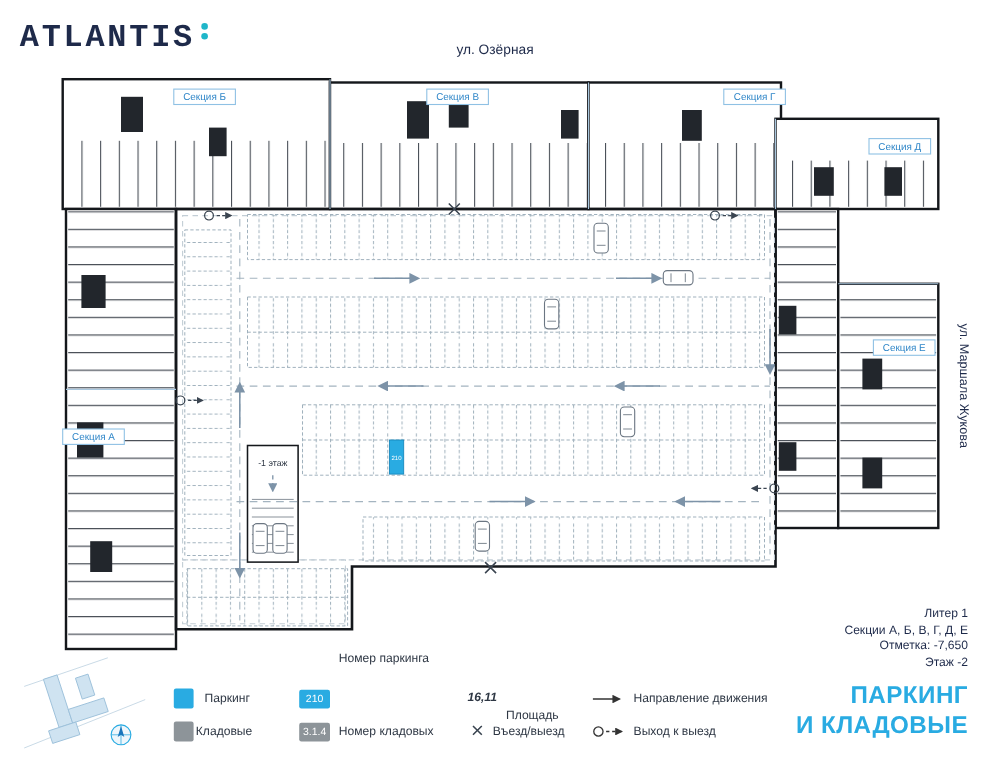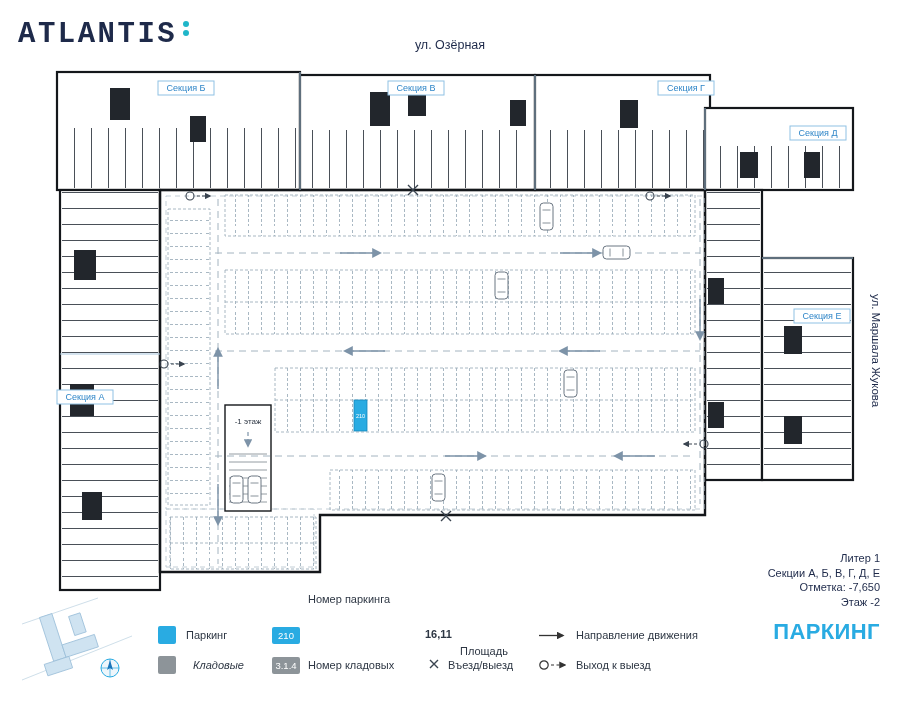--- a/index.html
+++ b/index.html
@@ -22,21 +22,21 @@
   
   .info-block{right:20px; top:551px; text-align:right; font-size:11px; line-height:14.5px; color:var(--navy);}
   .page-title{right:20px; top:618px; text-align:right; font-size:22px; font-weight:800; line-height:27px; letter-spacing:.4px; color:var(--accent);}
   
   .leg-label{position:absolute; font-size:11px; color:#2e3744; white-space:nowrap; line-height:14px;}
   .leg-sq{position:absolute; width:18px; height:18px; border-radius:2px;}
   .leg-badge{position:absolute; width:28px; height:17px; border-radius:2px; color:#fff;
              font-size:9.5px; display:flex; align-items:center; justify-content:center;}
   .bg-accent{background:var(--accent);}
   .bg-storage{background:var(--storage);}
-  .leg-val{position:absolute; font-size:11px; font-weight:700; color:#2e3744;}
+  .leg-val{position:absolute; font-size:11px; font-weight:700; color:#2e3744;font-style:italic;}
   
   svg text{font-family:"Liberation Sans", sans-serif;}
   .fill-accent{fill:var(--accent);}
   .section-label{fill:#2f86c8; font-size:9px;}
 </style>
 </head>
 <body>
 
 <div class="abs logo">
   <span class="logo-text">ATLANTIS</span>
@@ -238,21 +238,21 @@
     <line x1="-9" y1="0" x2="9" y2="0" stroke="#29abe2" stroke-width="0.7"></line>
     <line x1="0" y1="-9" x2="0" y2="9" stroke="#29abe2" stroke-width="0.7"></line>
     <path d="M0 -8 L3 2 L0 0 L-3 2 Z" fill="#1b75bb"></path>
   </g>
 </svg>
 
 <div>
   <span class="leg-sq bg-accent" style="left:158px; top:626px;"></span>
   <span class="leg-label" style="left:186px; top:628px;">Паркинг</span>
   <span class="leg-sq bg-storage" style="left:158px; top:656px;"></span>
-  <span class="leg-label" style="left:193px; top:658px;font-style:italic;">Кладовые</span>
+  <span class="leg-label" style="left:178px; top:658px;">Кладовые</span>
 
   <span class="leg-badge bg-accent" style="left:272px; top:627px;">210</span>
   <span class="leg-label" style="left:308px; top:592px;text-align:center;">Номер паркинга</span>
   <span class="leg-badge bg-storage" style="left:272px; top:657px;">3.1.4</span>
   <span class="leg-label" style="left:308px; top:658px;">Номер кладовых</span>
 
   <span class="leg-val" style="left:425px; top:628px;">16,11</span>
   <span class="leg-label" style="left:460px; top:628px;margin-top:16px;">Площадь</span>
   <svg class="abs" style="left:428px; top:658px;" width="12" height="12">
     <path d="M2 2 L10 10 M10 2 L2 10" stroke="#3a4450" stroke-width="1.4" fill="none"></path>
@@ -282,13 +282,14 @@
 </div>
 
 <div class="abs info-block">
   <div>Литер 1</div>
   <div>Секции А, Б, В, Г, Д, Е</div>
   <div>Отметка: -7,650</div>
   <div>Этаж -2</div>
 </div>
 <div class="abs page-title">
   <div>ПАРКИНГ</div>
+  <div>И КЛАДОВЫЕ</div>
 </div>
 
 </body></html>

